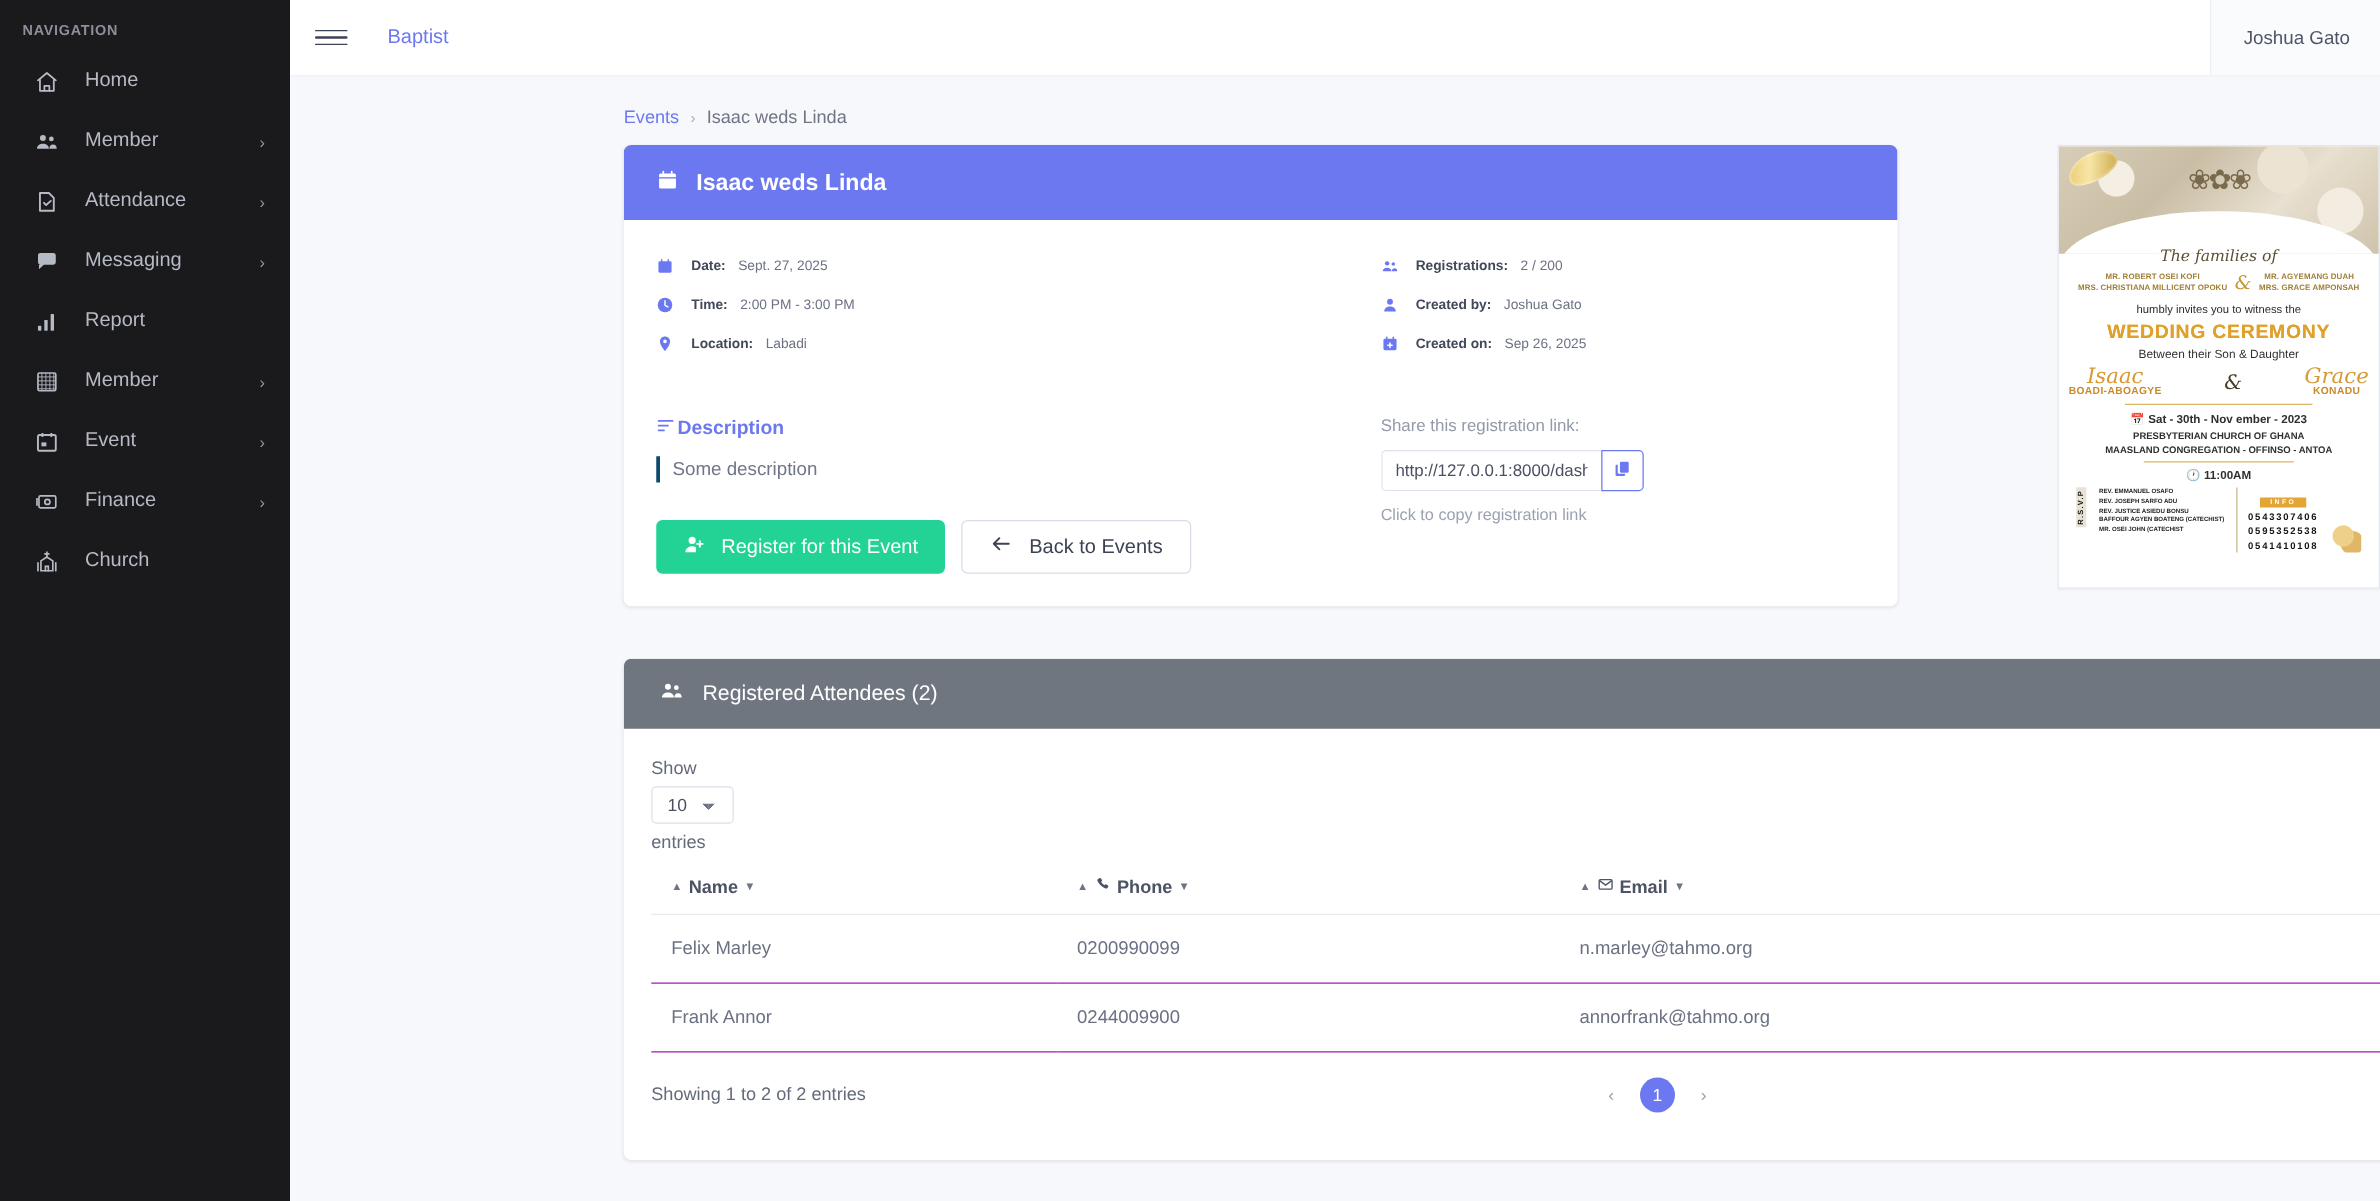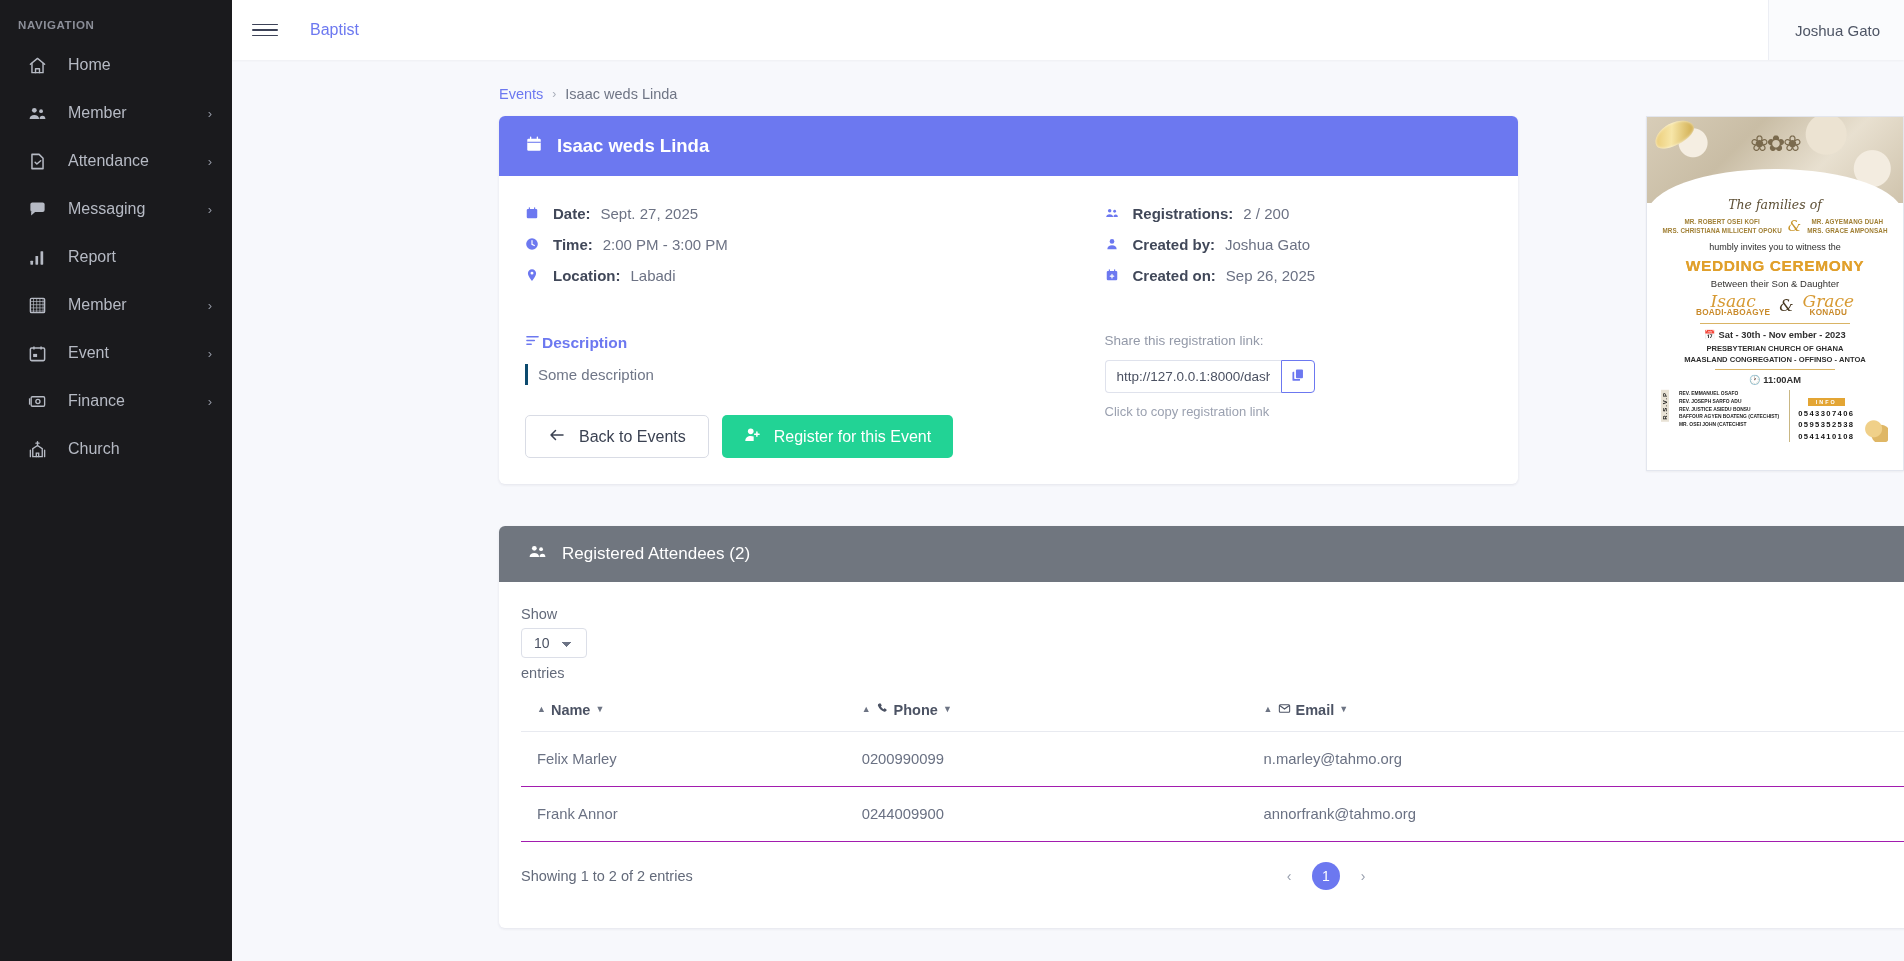--- a/index.html
+++ b/index.html
@@ -126,21 +126,21 @@
   .event-card-body { padding: 22px 26px 26px 26px; }
 
   .detail-grid {
     display: flex;
   }
   .detail-col { width: 50%; }
   .detail-col.right { padding-left: 96px; }
   .detail-row {
     display: flex; align-items: center;
     height: 30px;
-    font-size: 15px;
+    font-size: 11px;
     margin-bottom: 1px;
   }
   .detail-row .dic {
     width: 19px; flex: 0 0 19px;
     color: #6c78f0;
     display: inline-flex; align-items: center; justify-content: flex-start;
     margin-right: 9px;
   }
   .detail-row .dic svg { width: 14px; height: 14px; display: block; }
   .detail-row .dlabel { color: #414859; font-weight: 700; margin-right: 10px; }
@@ -262,38 +262,38 @@
   .inv-amp { font-family: "DejaVu Serif", serif; font-style: italic; font-size: 15px; color: #c9972f; }
   .inv-invites { font-size: 9px; color: #2c2c2c; margin-bottom: 5px; }
   .inv-ceremony {
     font-size: 15.5px; font-weight: 800; letter-spacing: .6px;
     background: linear-gradient(180deg,#f0b53c,#d98b1f);
     -webkit-background-clip: text; background-clip: text; color: #e0a02c;
     margin-bottom: 3px;
   }
   .inv-between { font-size: 9.5px; color: #33312f; margin-bottom: 4px; }
   .inv-couple {
-    display: flex; justify-content: center; align-items: center; gap: 9px;
+    display: flex; justify-content: space-between; align-items: center; gap: 9px;
     margin-bottom: 2px;
   }
   .inv-name-block { text-align: center; }
   .inv-fname {
     font-family: "DejaVu Serif", serif; font-style: italic;
     font-size: 17px; color: #d79a33; line-height: 1;
   }
   .inv-lname { font-size: 8.2px; font-weight: 800; color: #c98a2a; letter-spacing: .3px; margin-top: -2px; }
   .inv-amp2 { font-family: "DejaVu Serif", serif; font-style: italic; font-size: 16px; color: #4a3b23; }
   .inv-rule { width: 150px; height: 1px; background: #d9b465; margin: 6px auto 5px; }
   .inv-date { font-size: 9.3px; font-weight: 800; color: #2f2f2f; margin-bottom: 4px; }
   .inv-date .rd { color: #cc3a2a; }
   .inv-venue { font-size: 7.6px; font-weight: 800; color: #2f2f2f; line-height: 1.42; margin-bottom: 3px; }
   .inv-rule2 { width: 120px; height: 1px; background: #d9b465; margin: 3px auto 4px; }
   .inv-time { font-size: 9.3px; font-weight: 800; color: #2f2f2f; margin-bottom: 5px; }
   .inv-foot {
-    display: flex; align-items: flex-start; gap: 10px;
+    display: flex; justify-content: center; align-items: flex-start; gap: 10px;
     padding: 0 6px;
   }
   .inv-rsvp-tag {
     font-size: 6px; font-weight: 800; color: #111; writing-mode: vertical-rl;
     transform: rotate(180deg); background: #e9e3d6; padding: 2px 1px; letter-spacing: 1px;
   }
   .inv-rsvp { font-size: 4.9px; font-weight: 800; color: #1d1d1d; line-height: 1.6; text-align: left; }
   .inv-info-col { text-align: center; border-left: 1px solid #c9b784; padding-left: 8px; }
   .inv-info-tag {
     font-size: 5.4px; font-weight: 800; color: #fff; background: #e3a534;
@@ -609,37 +609,37 @@
                   <span>
                     <svg viewBox="0 0 24 24" fill="none" stroke="currentColor" stroke-width="2.2" stroke-linecap="round">
                         <path d="M3 6h18M3 12h12M3 18h7"></path>
                       </svg>
                   </span>
                   <span>Description</span>
                 </div>
                 <div class="desc-body">Some description</div>
 
                 <div class="btn-row">
-                  <button class="btn btn-back">
-                    <span>
-                      <svg viewBox="0 0 24 24" fill="none" stroke="currentColor" stroke-width="2" stroke-linecap="round" stroke-linejoin="round">
-                          <path d="M20 12H4M10 6l-6 6 6 6"></path>
-                        </svg>
-                    </span>
-                    <span>Back to Events</span>
-                  </button>
                   <button class="btn btn-register">
                     <span>
                       <svg viewBox="0 0 24 24" fill="currentColor">
                           <circle cx="9.5" cy="7.5" r="4"></circle>
                           <path d="M1.8 21c0-4.4 3.4-7 7.7-7 1.6 0 3 .35 4.2.97V21z"></path>
                           <path d="M18.2 8.4v6.2M15.1 11.5h6.2" stroke="currentColor" stroke-width="2.1" stroke-linecap="round" fill="none"></path>
                         </svg>
                     </span>
                     <span>Register for this Event</span>
+                  </button>
+                  <button class="btn btn-back">
+                    <span>
+                      <svg viewBox="0 0 24 24" fill="none" stroke="currentColor" stroke-width="2" stroke-linecap="round" stroke-linejoin="round">
+                          <path d="M20 12H4M10 6l-6 6 6 6"></path>
+                        </svg>
+                    </span>
+                    <span>Back to Events</span>
                   </button>
                 </div>
               </div>
 
               <div class="lower-right">
                 <div class="share-label">Share this registration link:</div>
                 <div class="share-group">
                   <input class="share-input" type="text" readonly="" value="http://127.0.0.1:8000/dashb" style="">
                   <button class="copy-btn">
                     <span>

